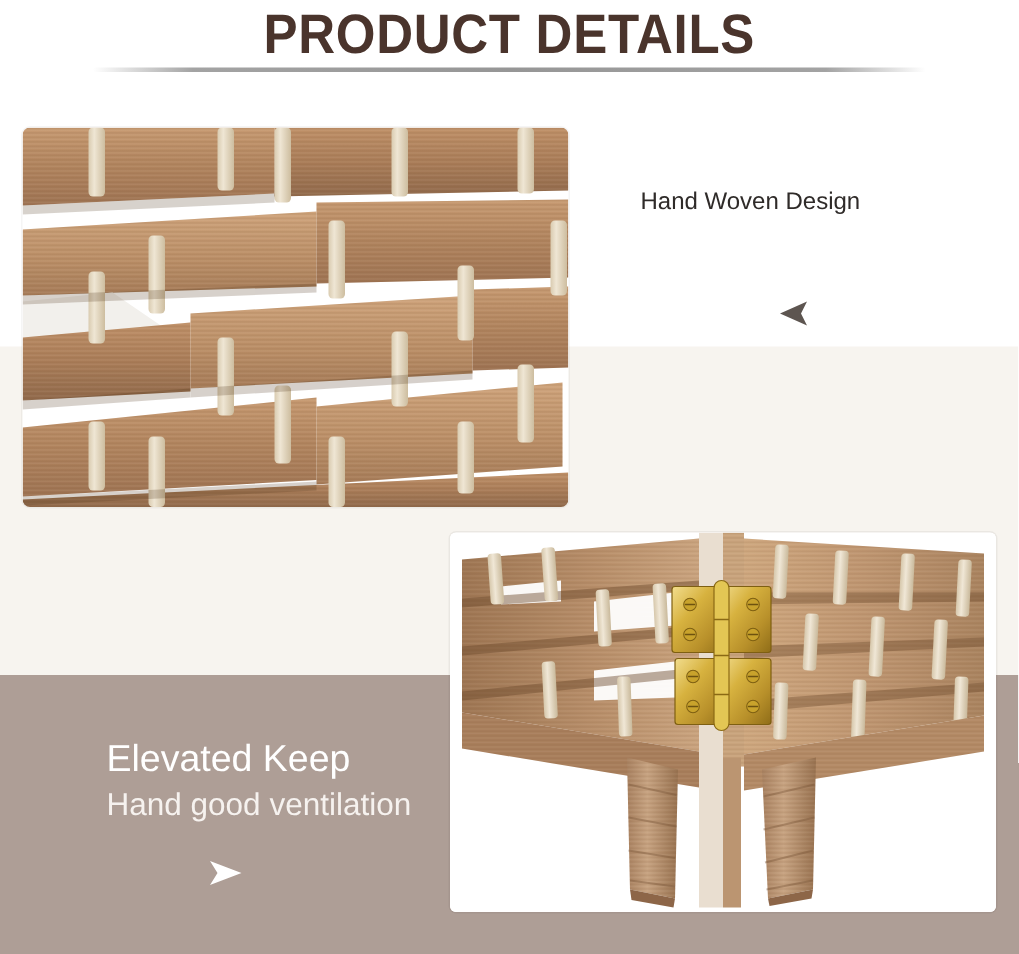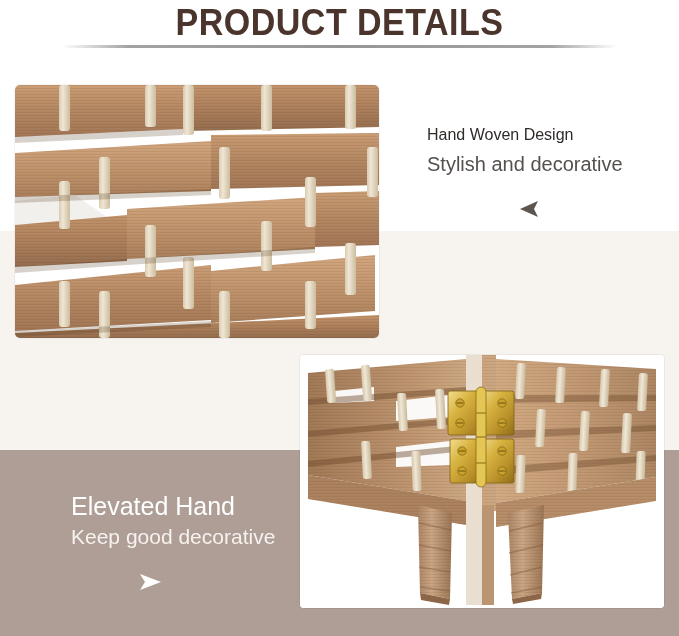--- a/index.html
+++ b/index.html
@@ -219,21 +219,20 @@
         <path d="M0 112 L196 104 L196 110 L0 118 Z" fill="#4b3016"></path>
         <path d="M0 182 L112 174 L112 180 L0 188 Z" fill="#4b3016"></path>
         <path d="M112 174 L300 162 L300 168 L112 180 Z" fill="#4b3016"></path>
         <path d="M0 246 L196 236 L196 242 L0 252 Z" fill="#4b3016"></path>
       </g>
     </svg>
   </div>
 
   <div class="txt-block" style="left:427px; top:120px;">
     <div class="txt-head">Hand Woven Design</div>
-    <div class="txt-sub">Stylish and decorative</div>
   </div>
 
   <div class="arrow" style="left:518px; top:200px;">
     <svg width="26" height="18" viewBox="0 0 26 18">
       <path d="M2 9 L20 1 L16 9 L20 17 Z" fill="#5d5550"></path>
     </svg>
   </div>
 
   <div class="photo photo-bottom">
     <svg width="364" height="253" viewBox="0 0 364 253">
@@ -391,22 +390,22 @@
         </g>
         <path d="M212 244 L242 238 L241 244 L213 249 Z" fill="#8d6648"></path>
 
         <rect x="166" y="150" width="16" height="100" fill="#e9ded0"></rect>
         <rect x="182" y="150" width="12" height="100" fill="#bb9571"></rect>
       </g>
     </svg>
   </div>
 
   <div class="txt-block" style="left:71px; top:490px;">
-    <div class="txt-head-light">Elevated Hand</div>
-    <div class="txt-sub-light">Keep good decorative</div>
+    <div class="txt-head-light">Elevated Keep</div>
+    <div class="txt-sub-light">Hand good ventilation</div>
   </div>
 
   <div class="arrow" style="left:137px; top:572px;">
     <svg width="28" height="20" viewBox="0 0 28 20">
       <path d="M3 2 L24 10 L3 18 L8 10 Z" fill="#ffffff"></path>
     </svg>
   </div>
 
 </div>
 

